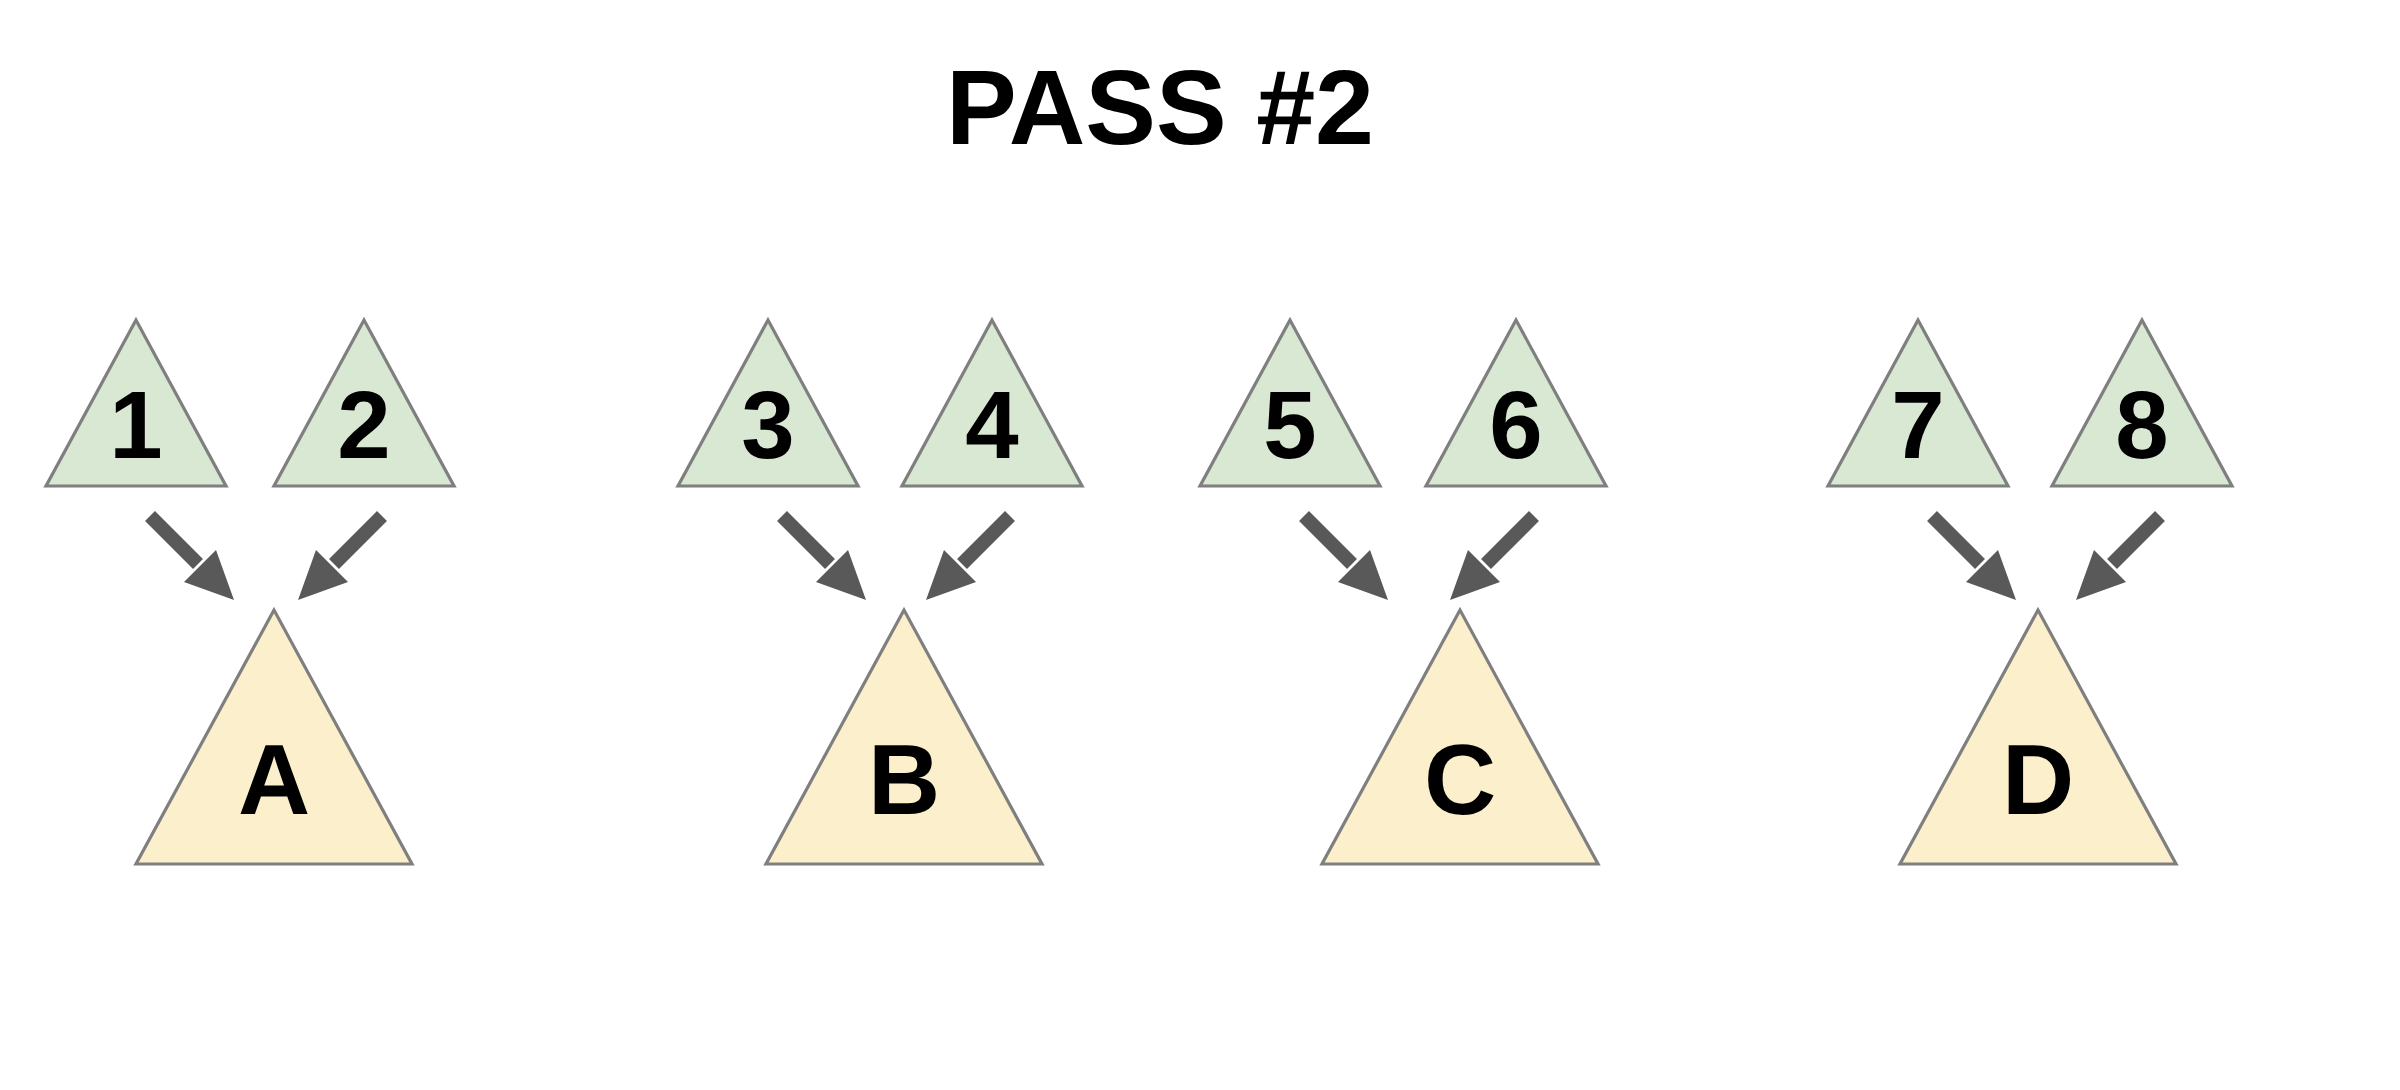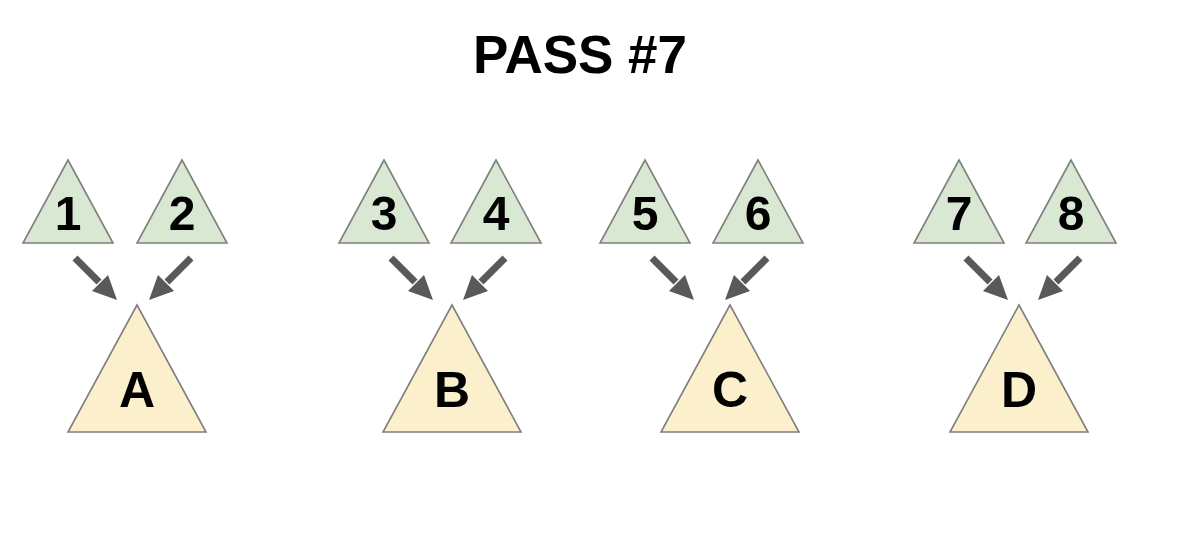--- a/index.html
+++ b/index.html
@@ -44,21 +44,21 @@
   .arrow { position: absolute; top: 253px; width: 48px; height: 48px; }
   .arrow .shaft { stroke: var(--arrow, #595959); stroke-width: 7; stroke-linecap: butt; }
   .arrow .head  { fill: var(--arrow, #595959); }
   .arrow.mirror { transform: scaleX(-1); }
 </style>
 </head>
 <body>
 
 <div class="canvas">
 
-  <div class="title">PASS #7</div>
+  <div class="title">PASS #2</div>
 
   <div>
     <div class="tri small" style="left:20px">
       <svg viewBox="0 0 96 88">
           <polygon class="in" points="48,2 3,85 93,85"></polygon>
         </svg>
       <span class="lbl">1</span>
     </div>
     <div class="tri small" style="left:134px">
       <svg viewBox="0 0 96 88">

